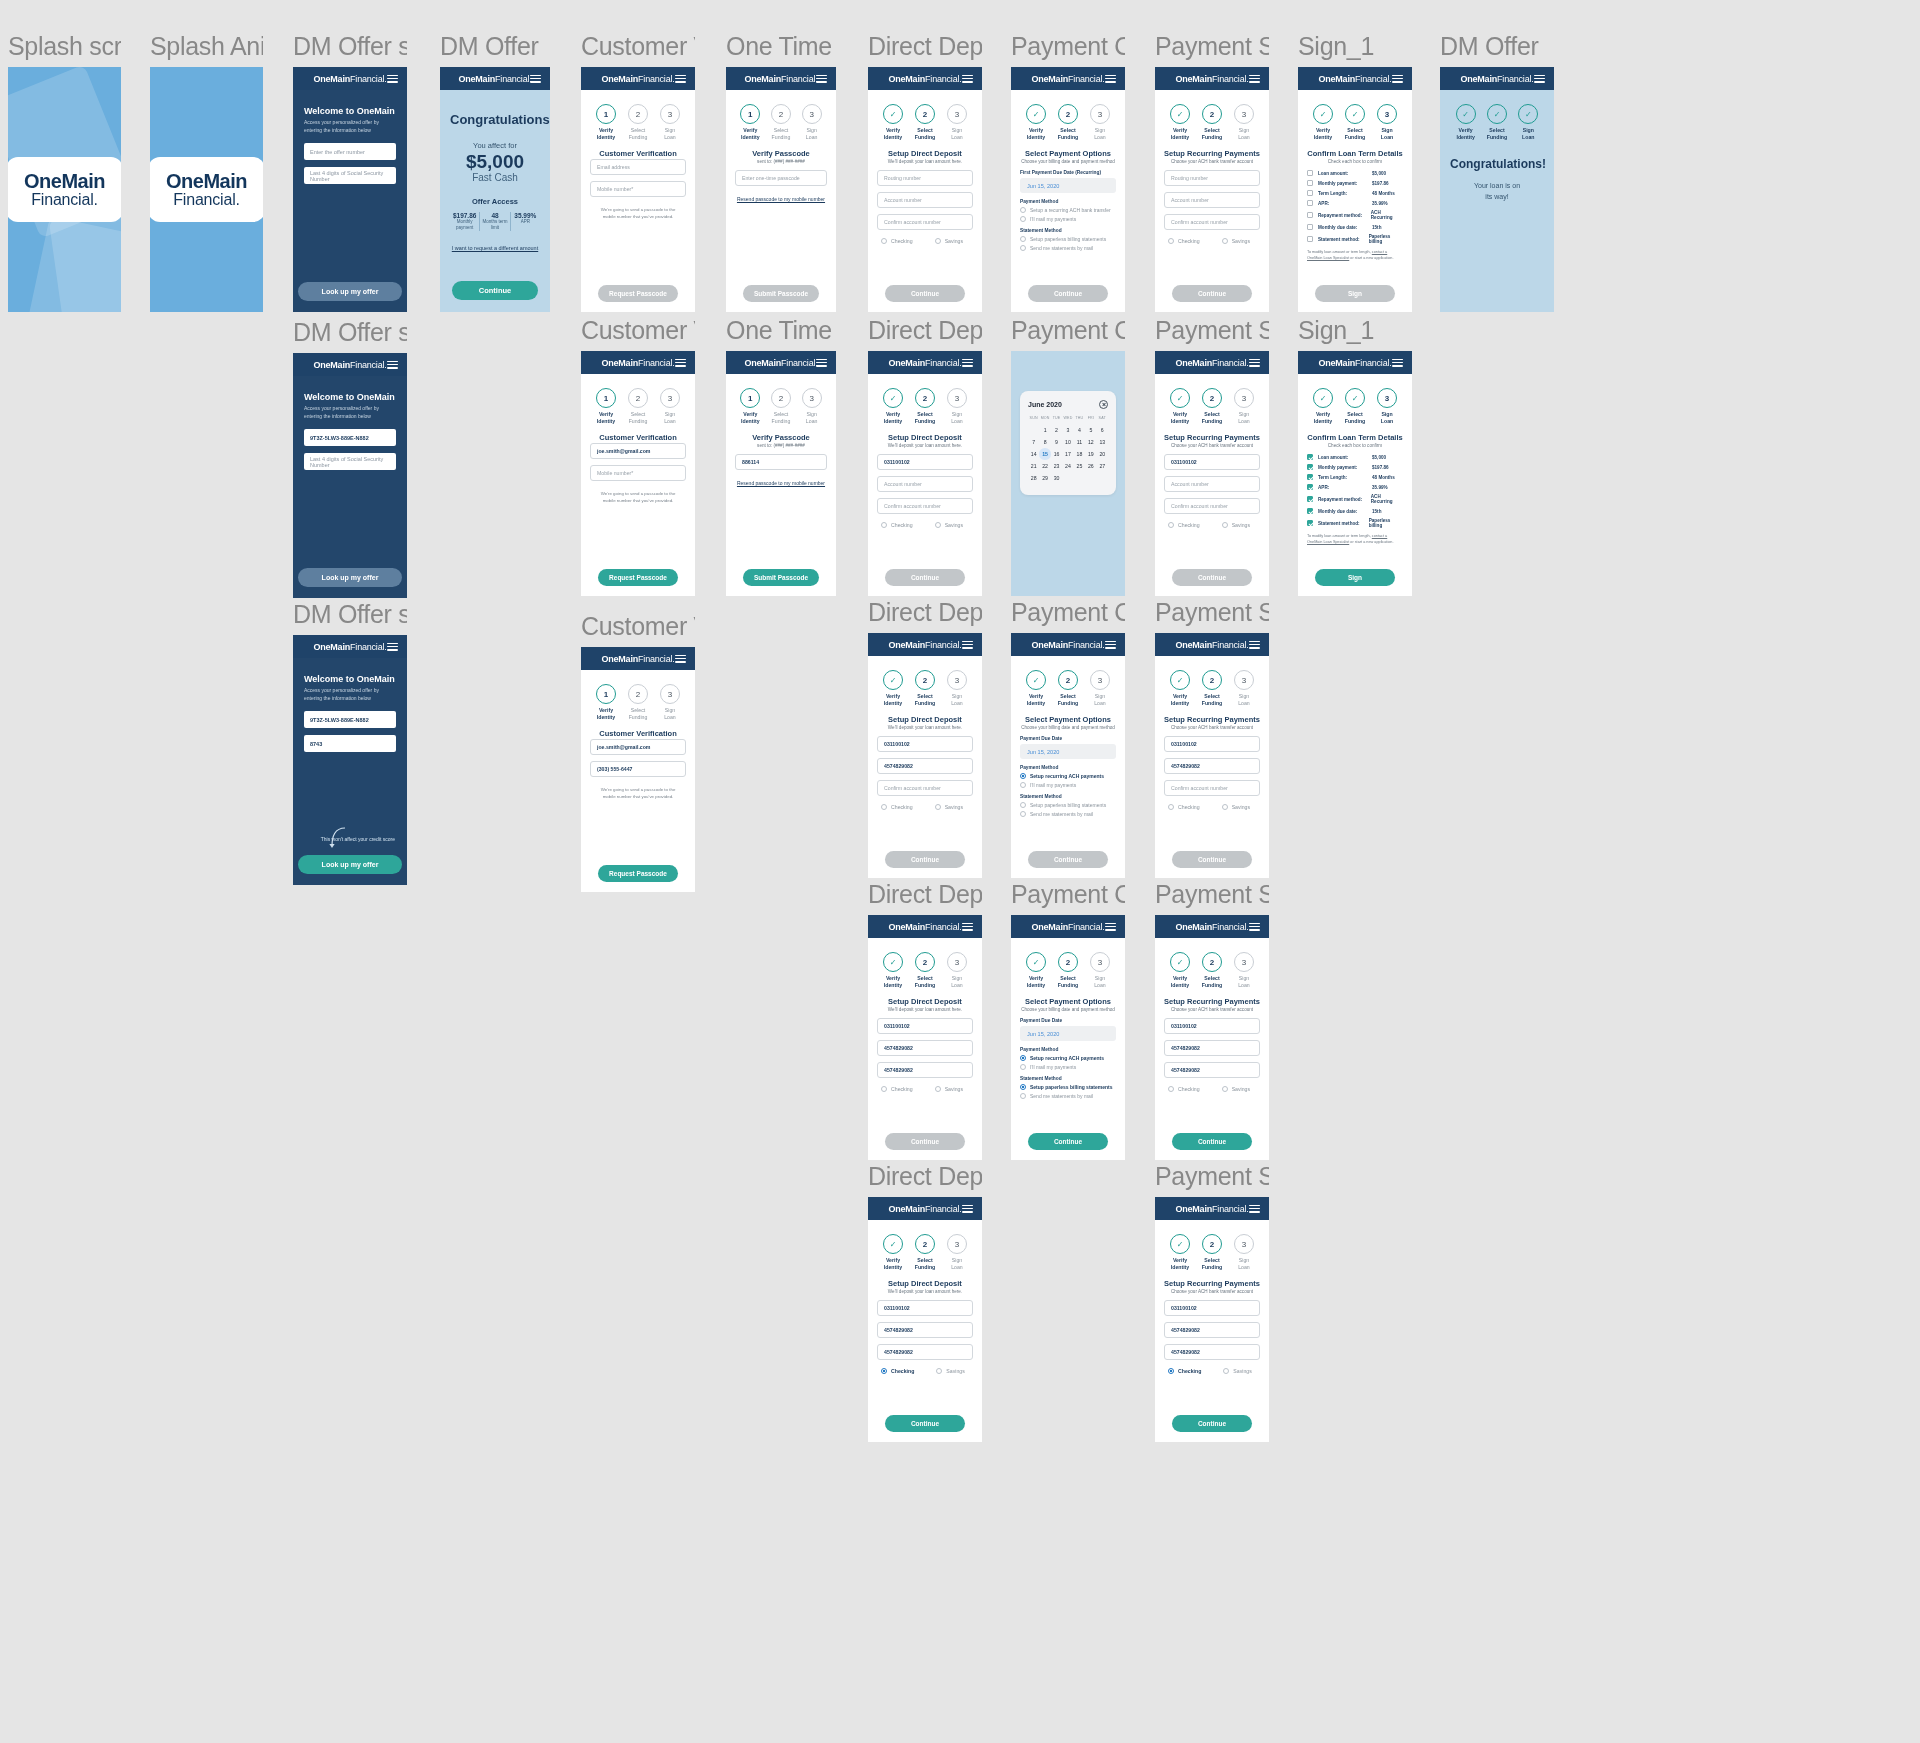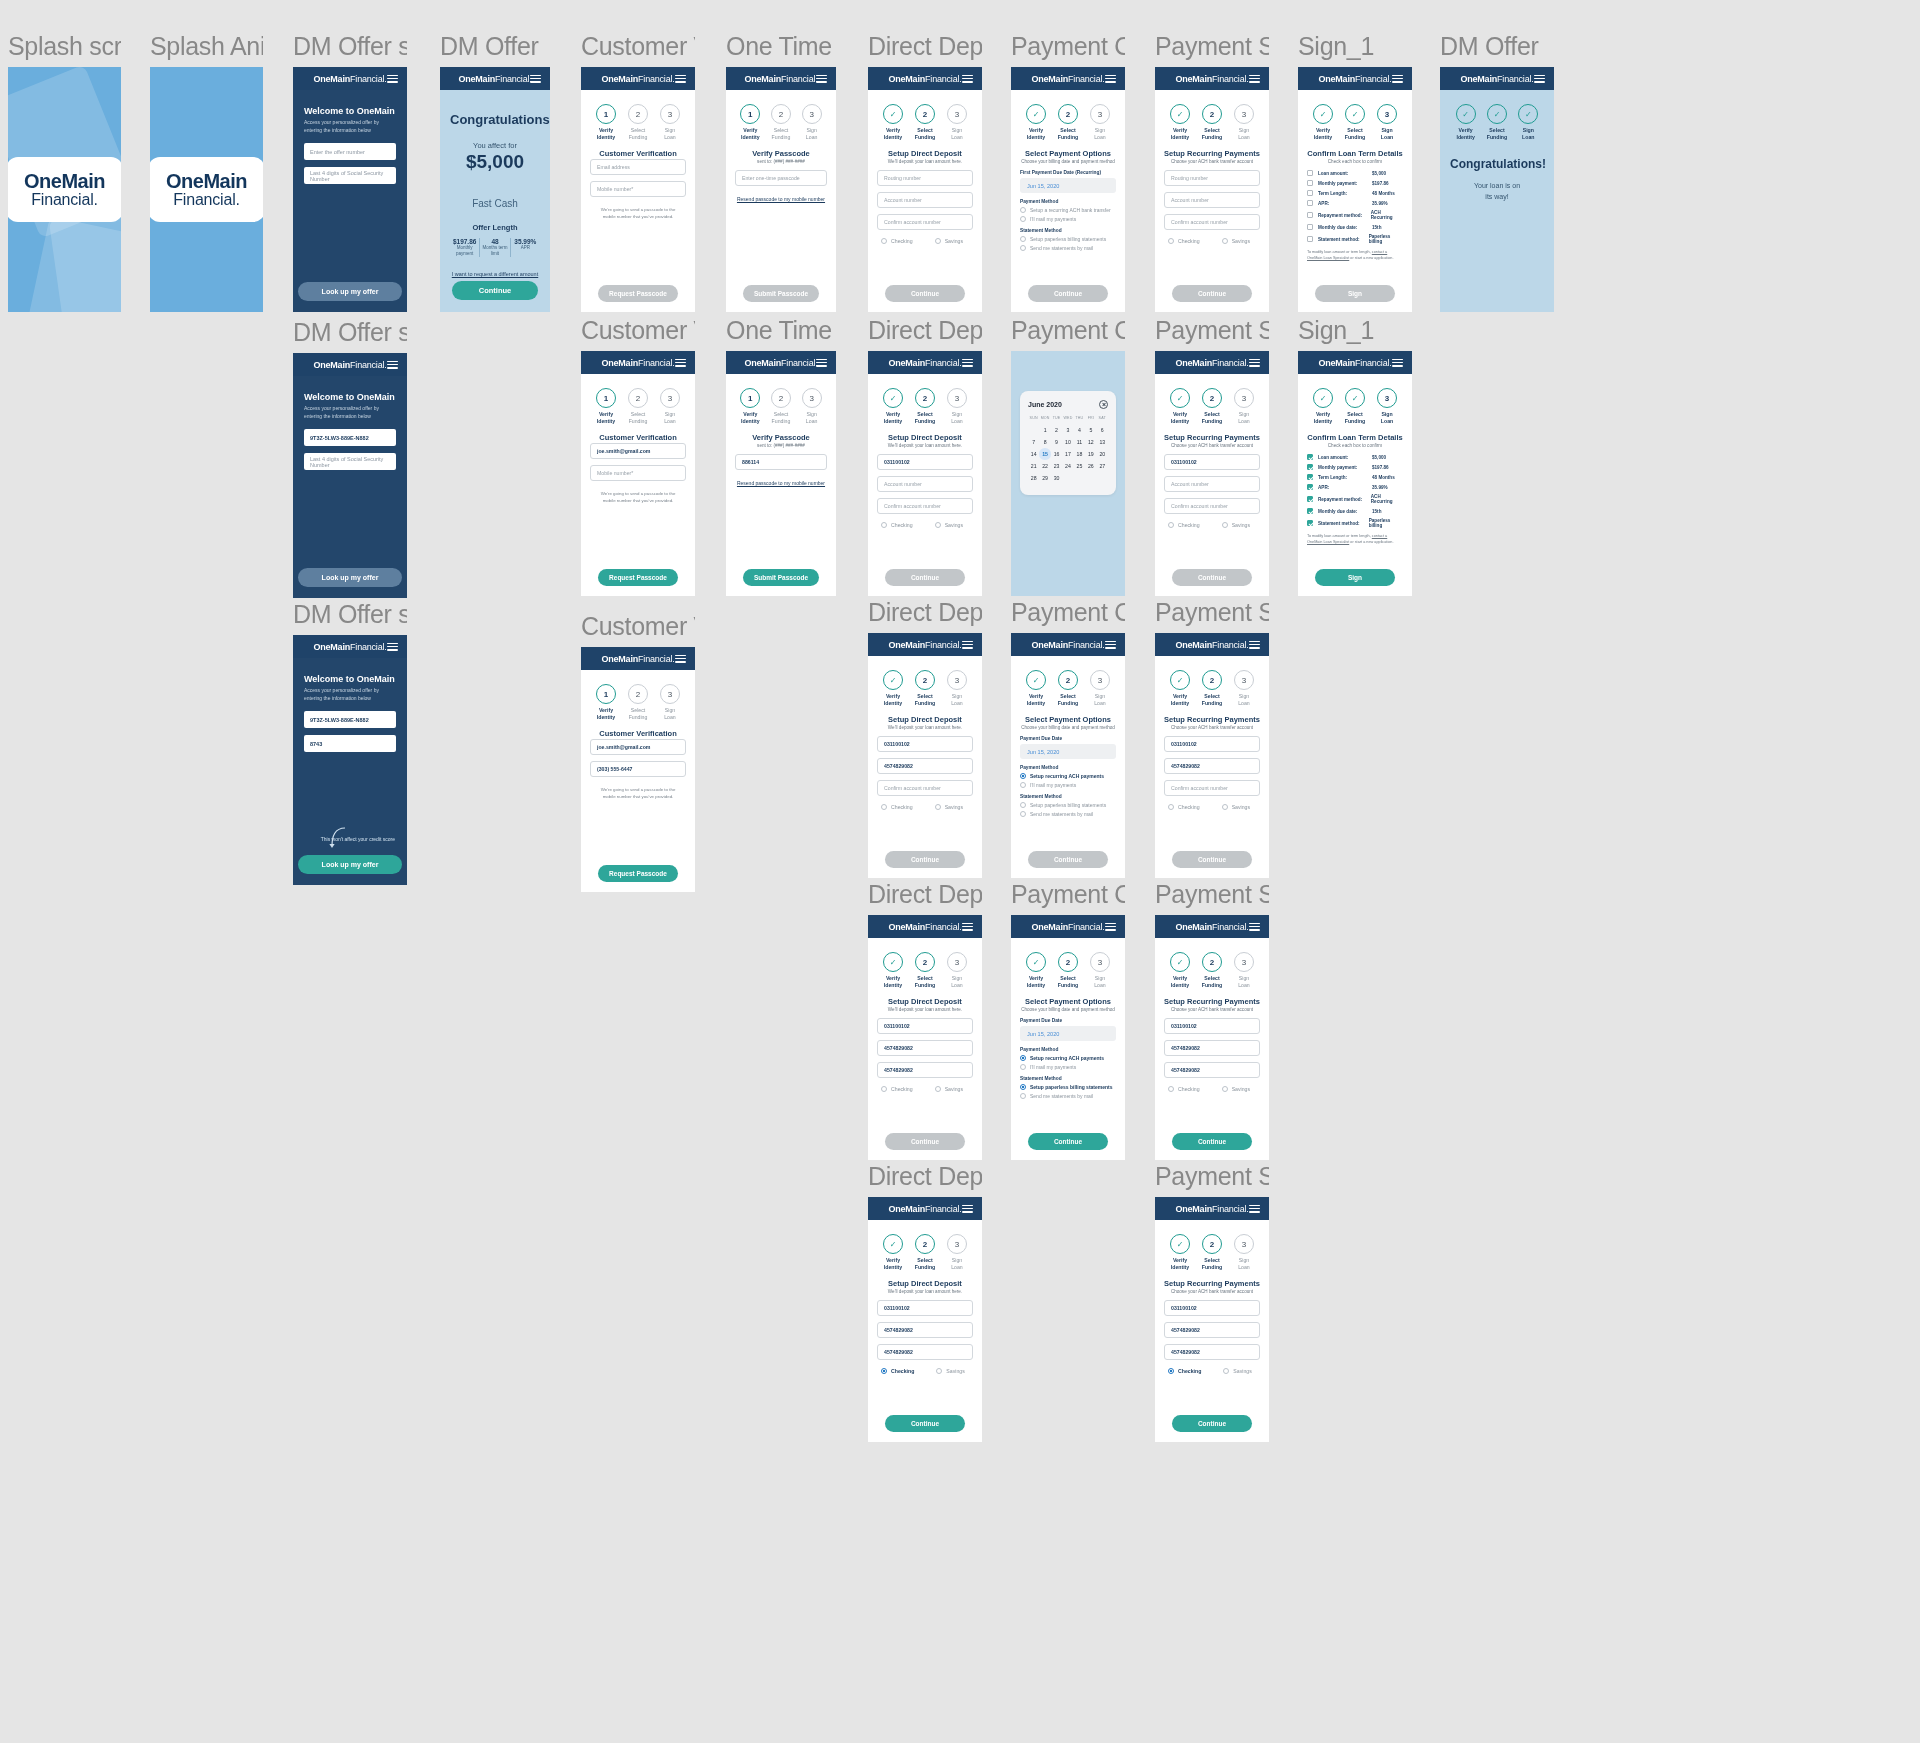--- a/index.html
+++ b/index.html
@@ -67,21 +67,21 @@
   }
   .btn-lookup.teal { background:#2ea69a; }
   .credit-note { position:absolute; right:12px; bottom:42px; font-size:5px; color:#cfe0ee; text-align:right; line-height:1.5;}
   .arrow-curve { position:absolute; right:60px; bottom:35px; width:18px; height:24px;}
 
   
   .light-body { background:#bcd7e8; height:100%; padding:12px 10px; text-align:center; position:relative;}
   .light-body h1 { font-size:13px; color:#1b3a5c; margin:10px 0 14px; font-weight:700;}
   .light-body .qual { font-size:7.5px; color:#35556f; margin-bottom:2px;}
   .light-body .amt { font-size:19px; font-weight:700; color:#1b3a5c; line-height:1.05;}
-  .light-body .fast { font-size:10px; color:#40627e; margin-bottom:14px;margin-top:26px;}
+  .light-body .fast { font-size:10px; color:#40627e; margin-bottom:14px;}
   .light-body .od { font-size:7.5px; font-weight:700; color:#1b3a5c; margin-bottom:6px;}
   .od-row { display:flex; justify-content:center; gap:0; }
   .od-col { flex:1; padding:0 2px; }
   .od-col + .od-col { border-left:1px solid #8fb4cd; }
   .od-col .v { font-size:6.5px; font-weight:700; color:#1b3a5c;}
   .od-col .k { font-size:4.5px; color:#3d5f7b; line-height:1.35;}
   .req-link { font-size:5.5px; color:#1b3a5c; text-decoration:underline; margin-top:14px; display:block;}
   .btn-continue-lg {
     position:absolute; left:12px; right:12px; bottom:12px; height:19px; border-radius:10px;
     background:#2ea69a; color:#fff; font-size:7.5px; font-weight:700;
@@ -257,21 +257,21 @@
             <i></i>
             <i></i>
             <i></i>
           </div>
         </div>
         <div class="light-body" style="height: 222px;">
           <h1>Congratulations!</h1>
           <div class="qual">You affect for</div>
           <div class="amt">$5,000</div>
           <div class="fast">Fast Cash</div>
-          <div class="od">Offer Length</div>
+          <div class="od">Offer Access</div>
           <div class="od-row">
             <div class="od-col">
               <div class="v">$197.86</div>
               <div class="k">Monthly payment</div>
             </div>
             <div class="od-col">
               <div class="v">48</div>
               <div class="k">Months term limit</div>
             </div>
             <div class="od-col">

